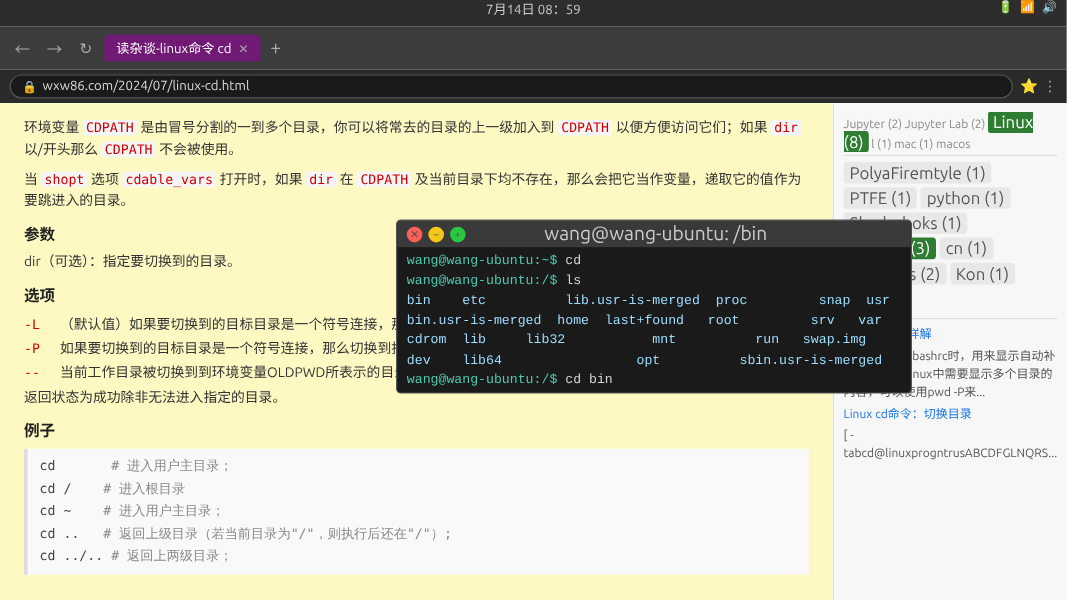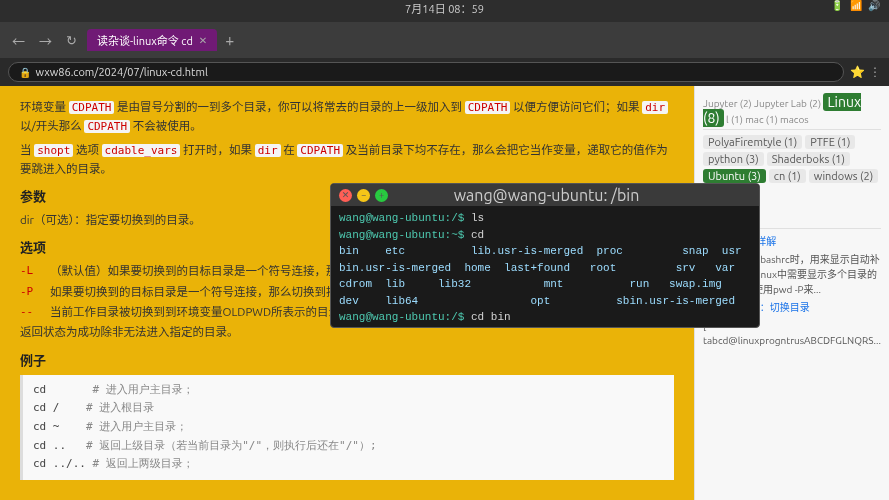--- a/index.html
+++ b/index.html
@@ -104,21 +104,21 @@
       display: flex;
       height: calc(500px - 22px - 36px - 28px);
       background: #fff;
     }
 
     
     .content-area {
       flex: 1;
       overflow-y: auto;
       padding: 12px 20px;
-      background: #eab308;
+      background: #fef9c3;
       font-size: 11.5px;
       line-height: 1.6;
       color: #333;
     }
     .content-area h3 {
       font-size: 13px;
       font-weight: bold;
       margin: 8px 0 4px;
       color: #222;
     }
@@ -231,21 +231,21 @@
       color: #555;
       line-height: 1.5;
       margin-bottom: 3px;
     }
     .sidebar-item-text a { color: #1a73e8; text-decoration: none; }
     .tag-cloud { display: flex; flex-wrap: wrap; gap: 3px; }
     .tag {
       background: #e8e8e8;
       border-radius: 3px;
       padding: 1px 5px;
-      font-size: 11px;
+      font-size: 14px;
       color: #555;
       cursor: pointer;
     }
     .tag.active { background: #2e7d32; color: #fff; }
   </style>
 </head>
 <body>
 
 <div class="top-bar">
   <span>7月14日 08：59</span>
@@ -327,42 +327,42 @@
     <div class="terminal-titlebar">
       <div class="terminal-btns">
         <span class="t-btn close">✕</span>
         <span class="t-btn min">−</span>
         <span class="t-btn max">+</span>
       </div>
       <span class="terminal-title">wang@wang-ubuntu: /bin</span>
       <div style="width:46px;"></div>
     </div>
     <div class="terminal-content">
+      <div class="t-line"><span class="t-prompt">wang@wang-ubuntu:~$</span><span class="t-cmd"> cd</span></div>
       <div class="t-line"><span class="t-prompt">wang@wang-ubuntu:/$</span><span class="t-cmd"> ls</span></div>
-      <div class="t-line"><span class="t-prompt">wang@wang-ubuntu:~$</span><span class="t-cmd"> cd</span></div>
       <div class="t-line"><span class="t-output">bin &nbsp;&nbsp; etc &nbsp;&nbsp;&nbsp;&nbsp;&nbsp;&nbsp;&nbsp;&nbsp; lib.usr-is-merged &nbsp;proc &nbsp;&nbsp;&nbsp;&nbsp;&nbsp;&nbsp;&nbsp; snap &nbsp;usr</span></div>
       <div class="t-line"><span class="t-output">bin.usr-is-merged &nbsp;home &nbsp;last+found &nbsp; root &nbsp;&nbsp;&nbsp;&nbsp;&nbsp;&nbsp;&nbsp; srv &nbsp; var</span></div>
       <div class="t-line"><span class="t-output">cdrom &nbsp;lib &nbsp;&nbsp;&nbsp; lib32 &nbsp;&nbsp;&nbsp;&nbsp;&nbsp;&nbsp;&nbsp;&nbsp;&nbsp; mnt &nbsp;&nbsp;&nbsp;&nbsp;&nbsp;&nbsp;&nbsp;&nbsp; run &nbsp; swap.img</span></div>
       <div class="t-line"><span class="t-output">dev &nbsp;&nbsp; lib64 &nbsp;&nbsp;&nbsp;&nbsp;&nbsp;&nbsp;&nbsp;&nbsp;&nbsp;&nbsp;&nbsp;&nbsp;&nbsp;&nbsp;&nbsp; opt &nbsp;&nbsp;&nbsp;&nbsp;&nbsp;&nbsp;&nbsp;&nbsp; sbin.usr-is-merged</span></div>
       <div class="t-line"><span class="t-prompt">wang@wang-ubuntu:/$</span><span class="t-cmd"> cd bin</span></div>
       <div class="t-line"><span class="t-prompt">wang@wang-ubuntu:/bin$</span><span class="t-cmd"> cd /</span></div>
     </div>
   </div>
 
   <div class="right-sidebar">
     <div class="sidebar-section">
       <div class="sidebar-section-title">
         <span>Jupyter (2) Jupyter Lab (2) </span>
         <span style="background:#2e7d32;color:#fff;padding:1px 4px;border-radius:3px;font-size:14px;">Linux (8)</span>
         <span> l (1) mac (1) macos</span>
       </div>
       <div class="tag-cloud">
         <span class="tag">PolyaFiremtyle (1)</span>
         <span class="tag">PTFE (1)</span>
-        <span class="tag">python (3)</span>
+        <span class="tag">python (1)</span>
         <span class="tag">Shaderboks (1)</span>
         <span class="tag active">Ubuntu (3)</span>
         <span class="tag">cn (1)</span>
         <span class="tag">windows (2)</span>
         <span class="tag">Kon (1)</span>
       </div>
     </div>
 
     <div class="sidebar-section">
       <div class="sidebar-section-title">相关</div>

